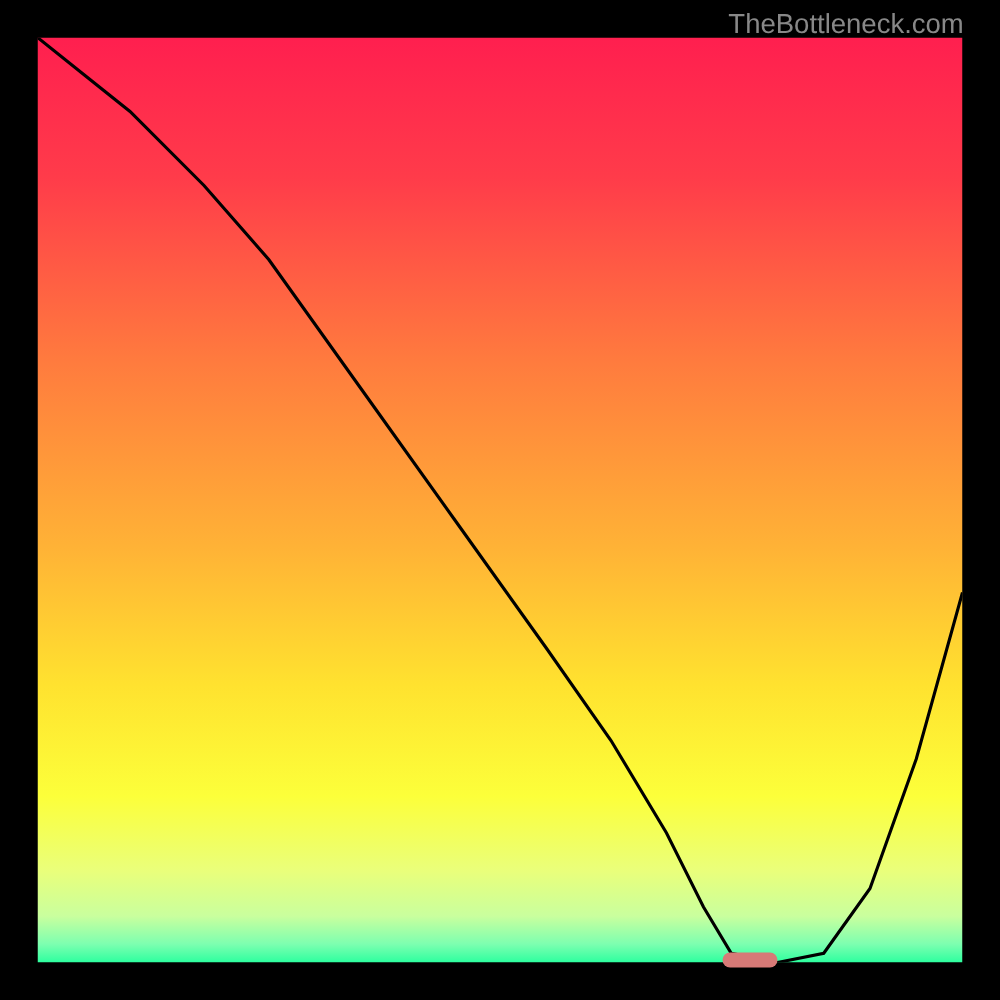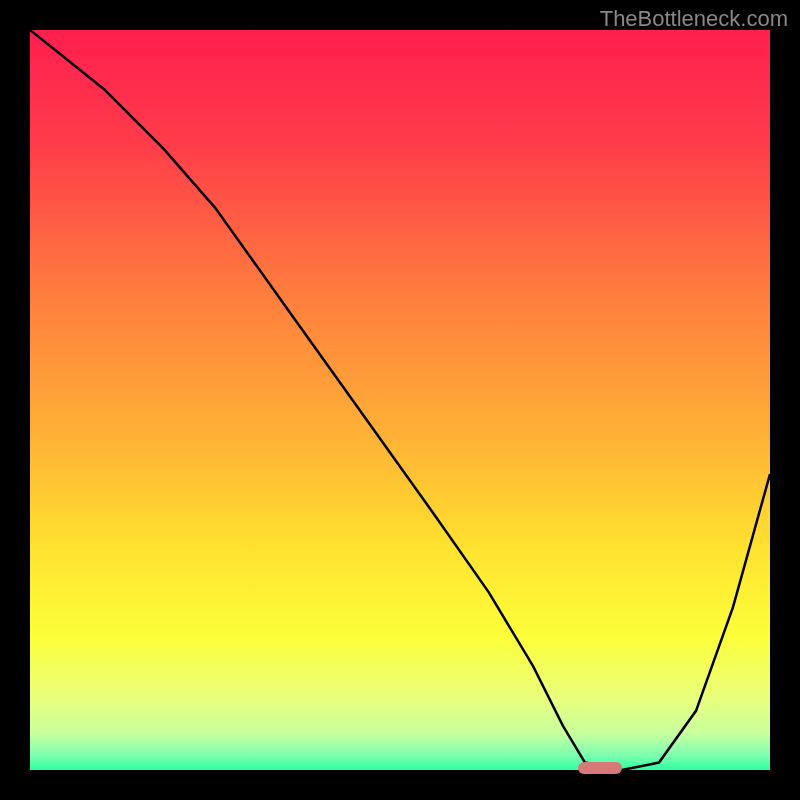--- a/index.html
+++ b/index.html
@@ -7,21 +7,21 @@
     padding: 0;
     background: #000;
     width: 800px;
     height: 800px;
     position: relative;
     font-family: Arial, sans-serif;
   }
   .watermark {
     position: absolute;
     top: 6px;
-    right: 12px;
+    right: 29px;
     color: #888;
     font-size: 22px;
     font-weight: normal;
     z-index: 10;
   }
   .frame {
     position: absolute;
     left: 30px;
     top: 30px;
     width: 740px;

